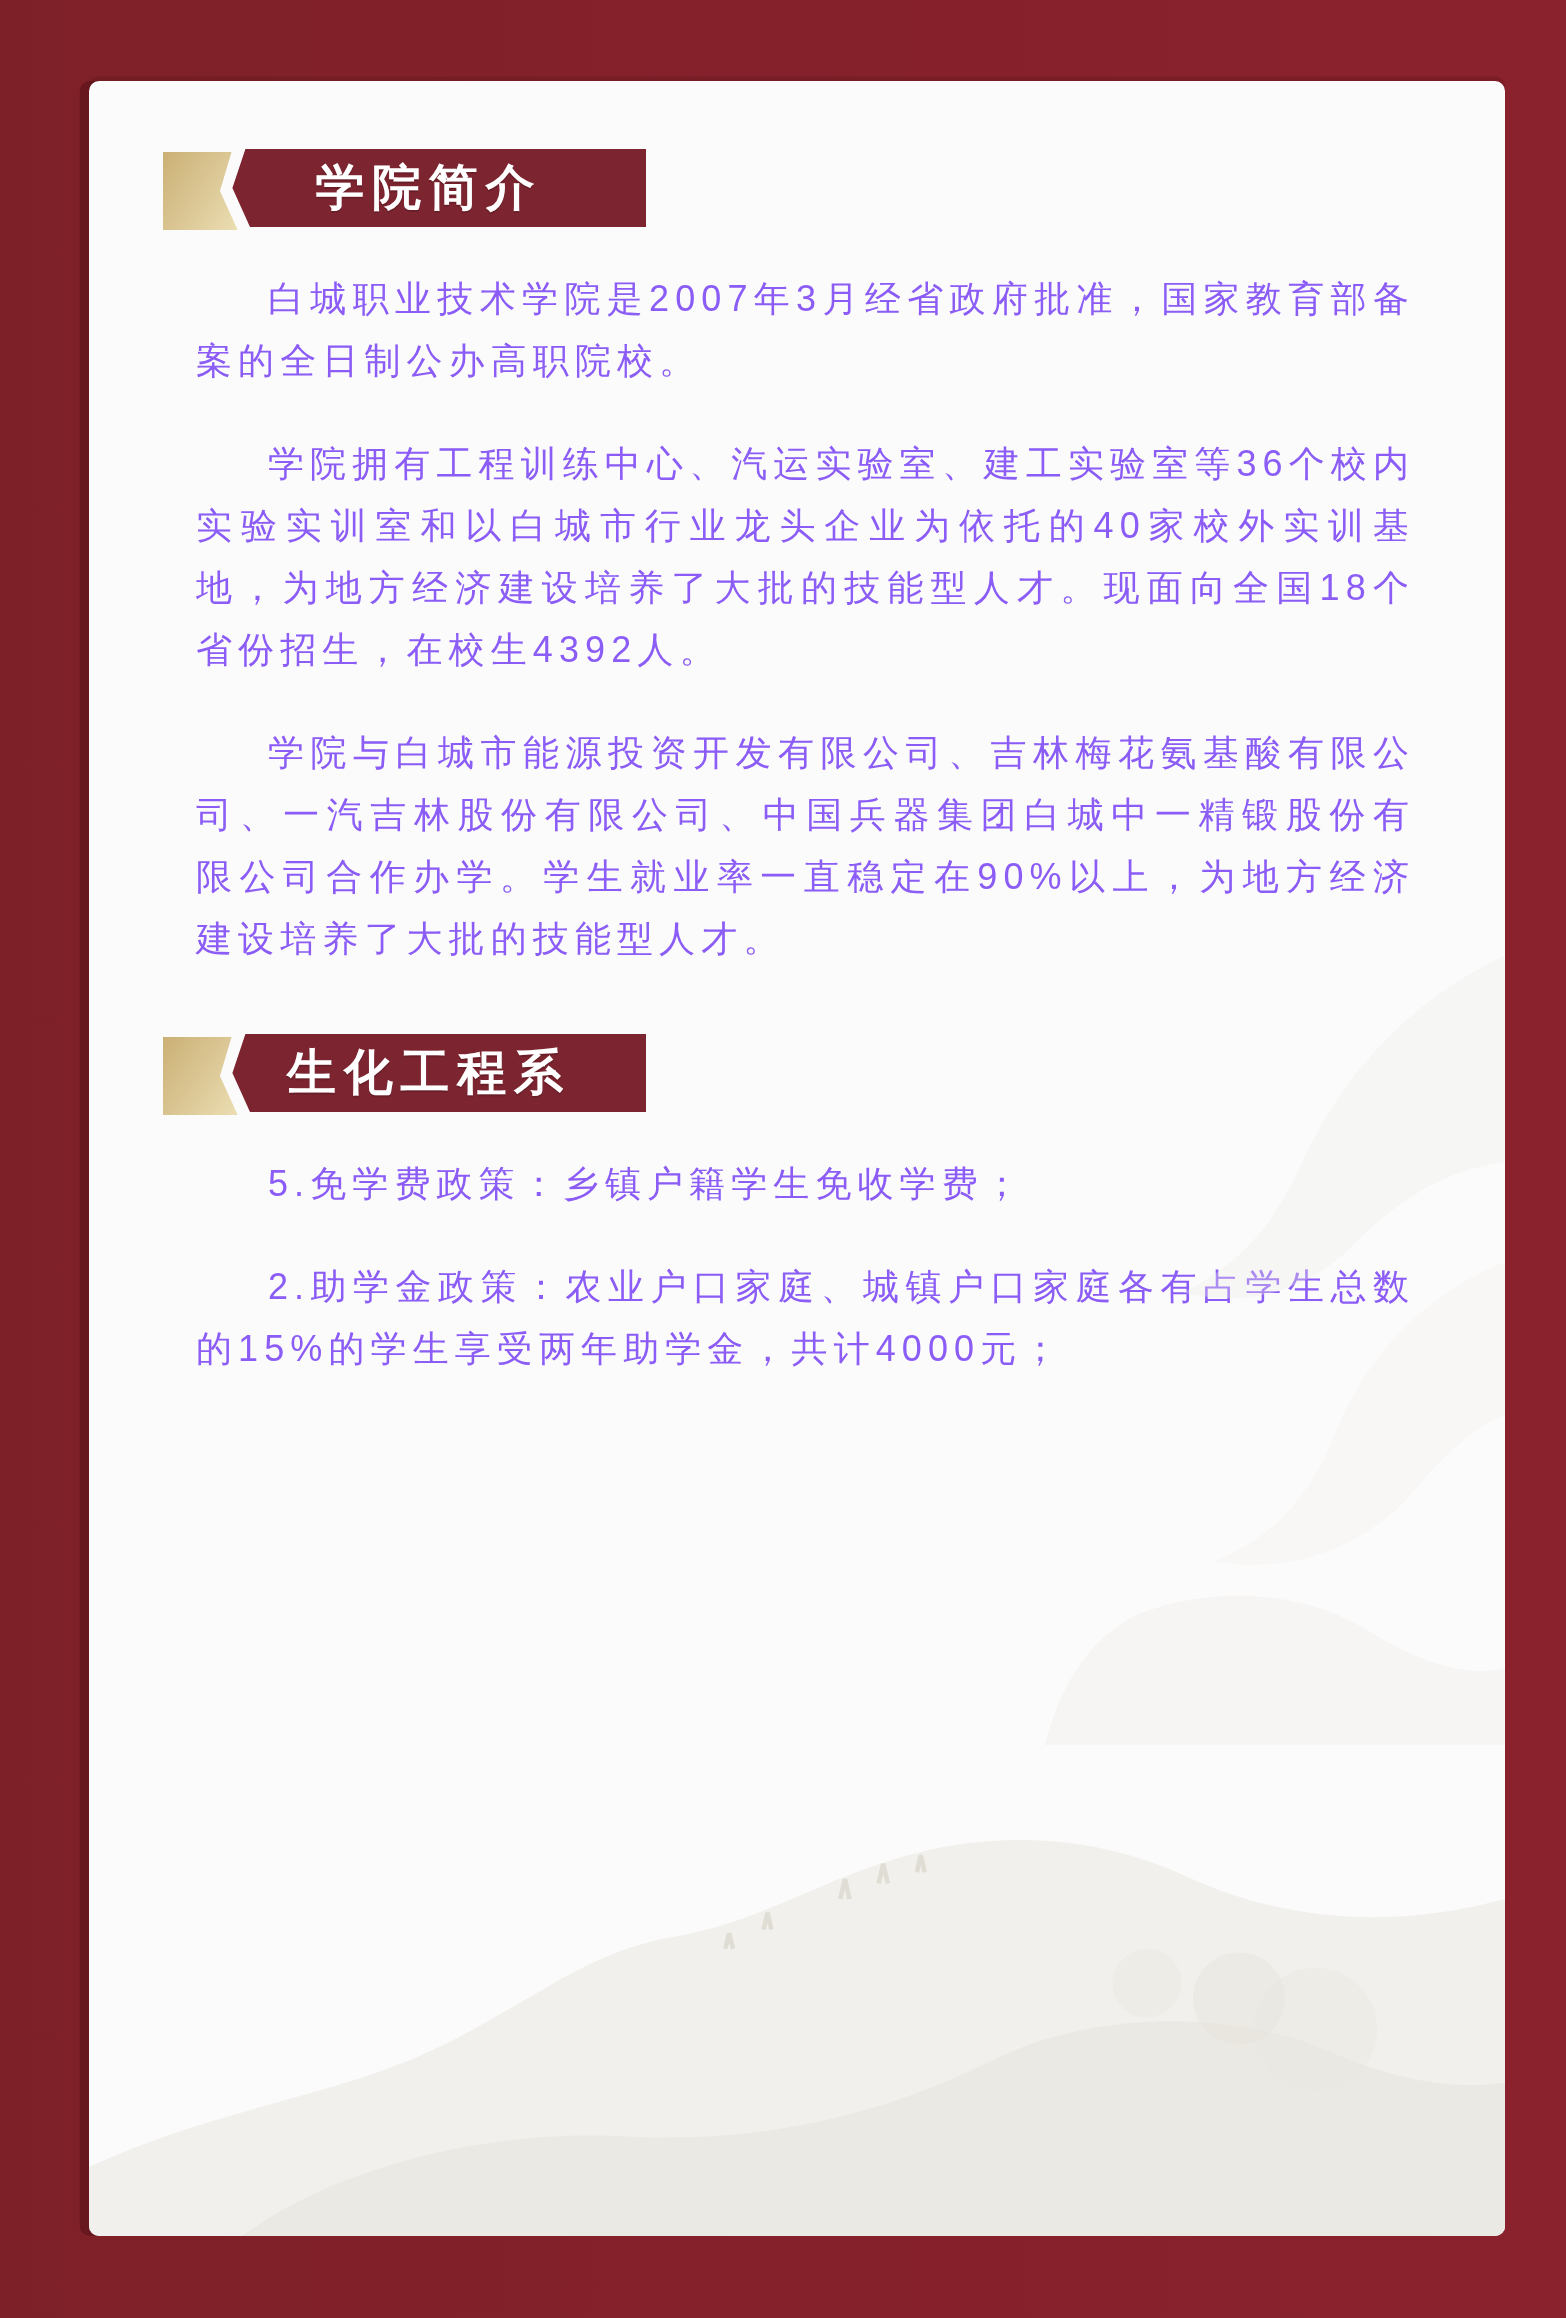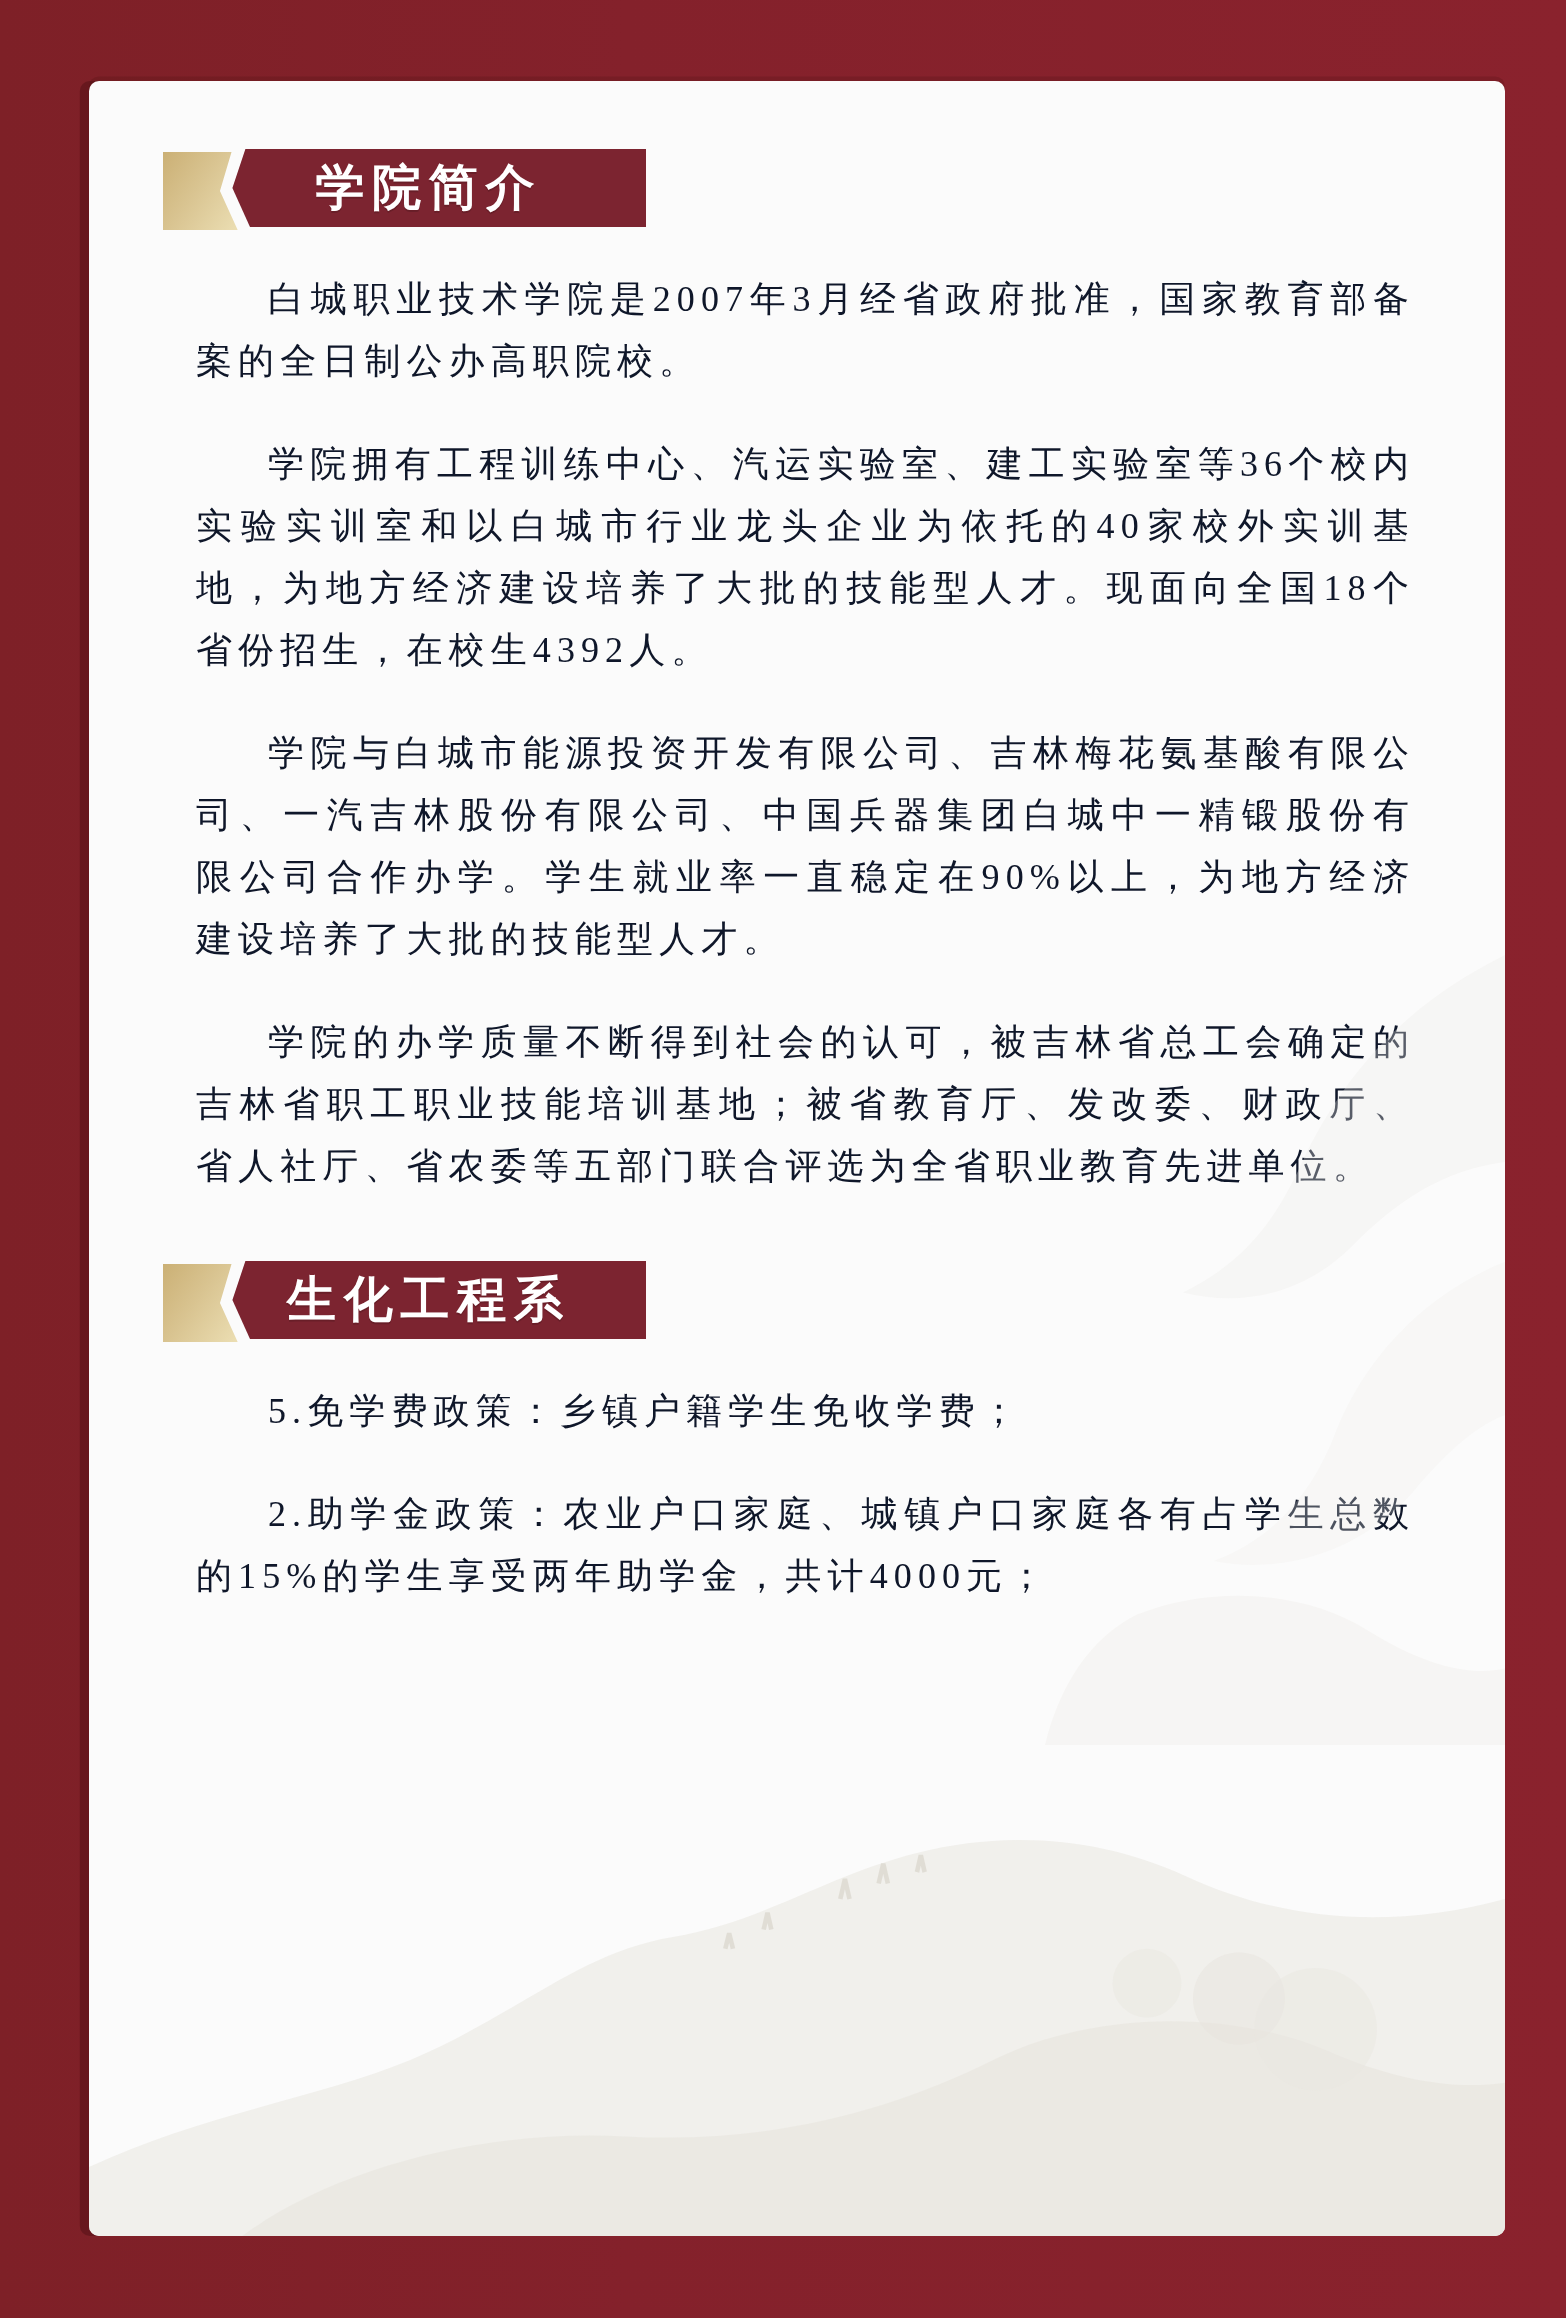--- a/index.html
+++ b/index.html
@@ -47,24 +47,23 @@
     letter-spacing:7.7px;
     margin-left:-15.3px;
     text-shadow:0 1.5px 0 rgba(0,0,0,.15);
   }
 
   .body-text{
     margin:0 90px 0 107px;
     font-size:36px;
     line-height:62px;
     letter-spacing:6.1px;
-    color:#0f172a;
+    color:#8b5cf6;
     text-align:justify;
     text-indent:2em;
-    font-family:Liberation Serif, serif;
   }
   p.body-text{margin-top:41px;}
   .first-after-banner{margin-top:40px;}
   .section-intro{margin-top:68px;}
   .section-policy{margin-top:64px;}
   .policy-item{margin-top:37px;}
 </style>
 </head>
 <body>
 
@@ -90,21 +89,20 @@
       <div class="banner">
         <div class="gold"></div>
         <div class="ribbon">
           <span>学院简介</span>
         </div>
       </div>
 
       <p class="body-text first-after-banner">白城职业技术学院是2007年3月经省政府批准，国家教育部备案的全日制公办高职院校。</p>
       <p class="body-text">学院拥有工程训练中心、汽运实验室、建工实验室等36个校内实验实训室和以白城市行业龙头企业为依托的40家校外实训基地，为地方经济建设培养了大批的技能型人才。现面向全国18个省份招生，在校生4392人。</p>
       <p class="body-text">学院与白城市能源投资开发有限公司、吉林梅花氨基酸有限公司、一汽吉林股份有限公司、中国兵器集团白城中一精锻股份有限公司合作办学。学生就业率一直稳定在90%以上，为地方经济建设培养了大批的技能型人才。</p>
-      <p class="body-text">学院的办学质量不断得到社会的认可，被吉林省总工会确定的吉林省职工职业技能培训基地；被省教育厅、发改委、财政厅、省人社厅、省农委等五部门联合评选为全省职业教育先进单位。</p>
     </section>
 
     <section class="section-policy">
       <div class="banner">
         <div class="gold"></div>
         <div class="ribbon">
           <span>生化工程系</span>
         </div>
       </div>
 

